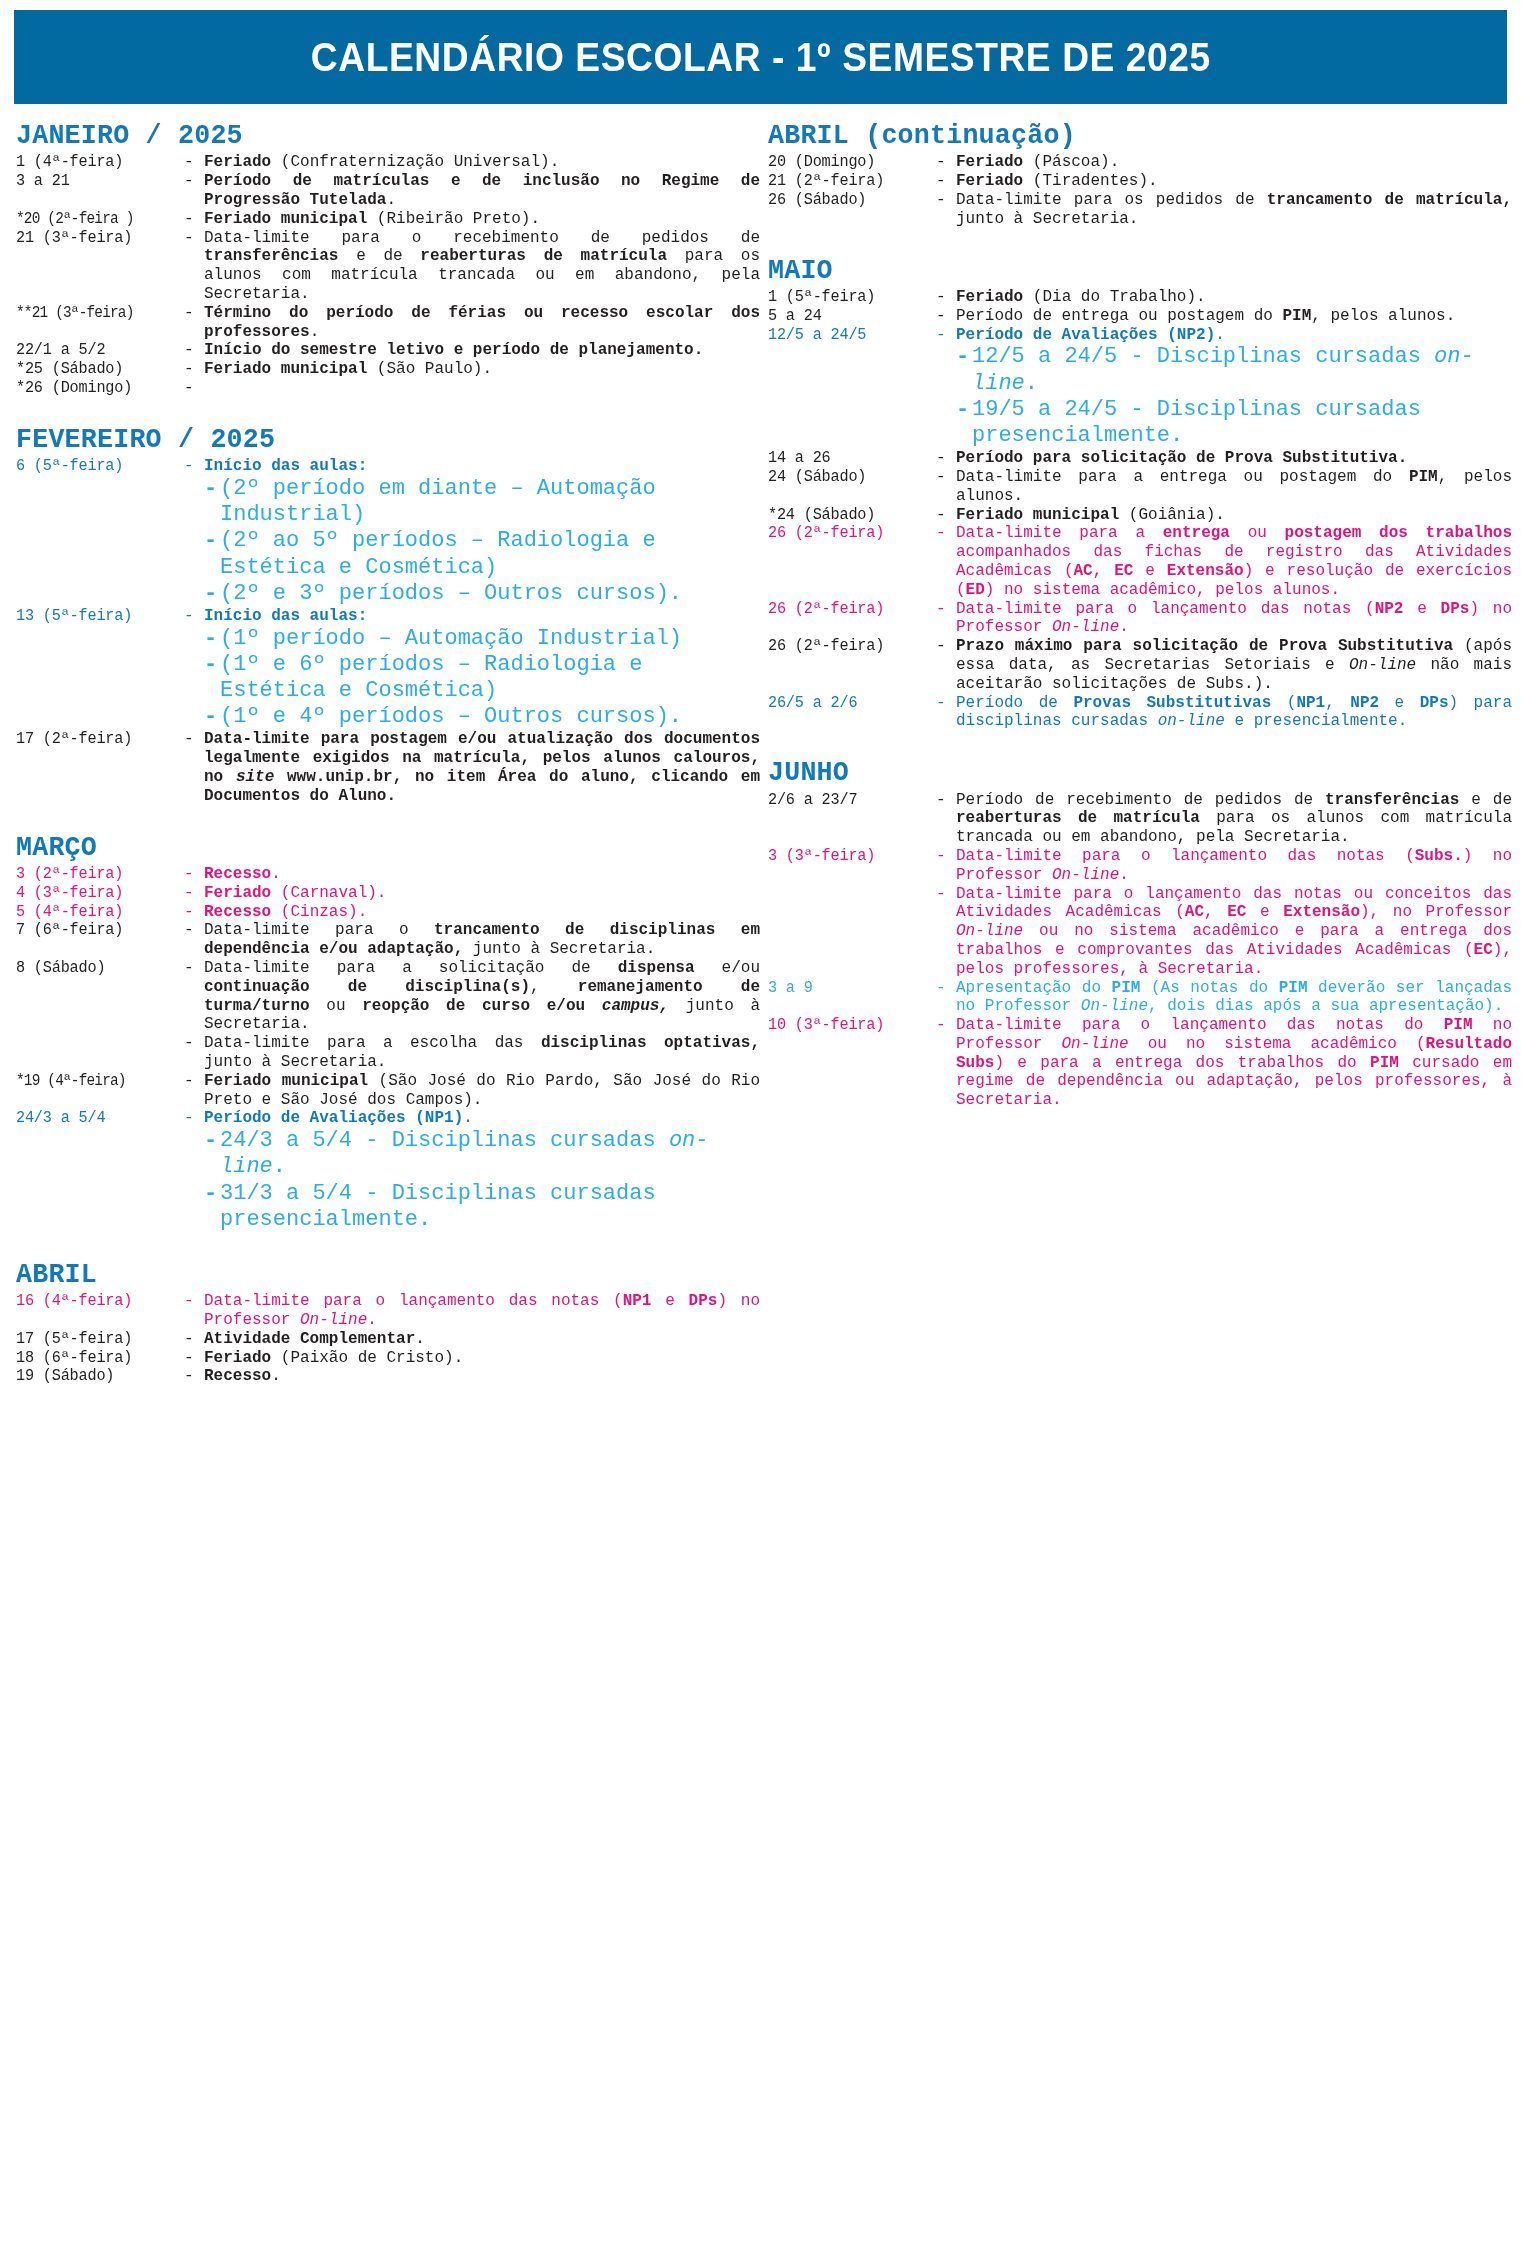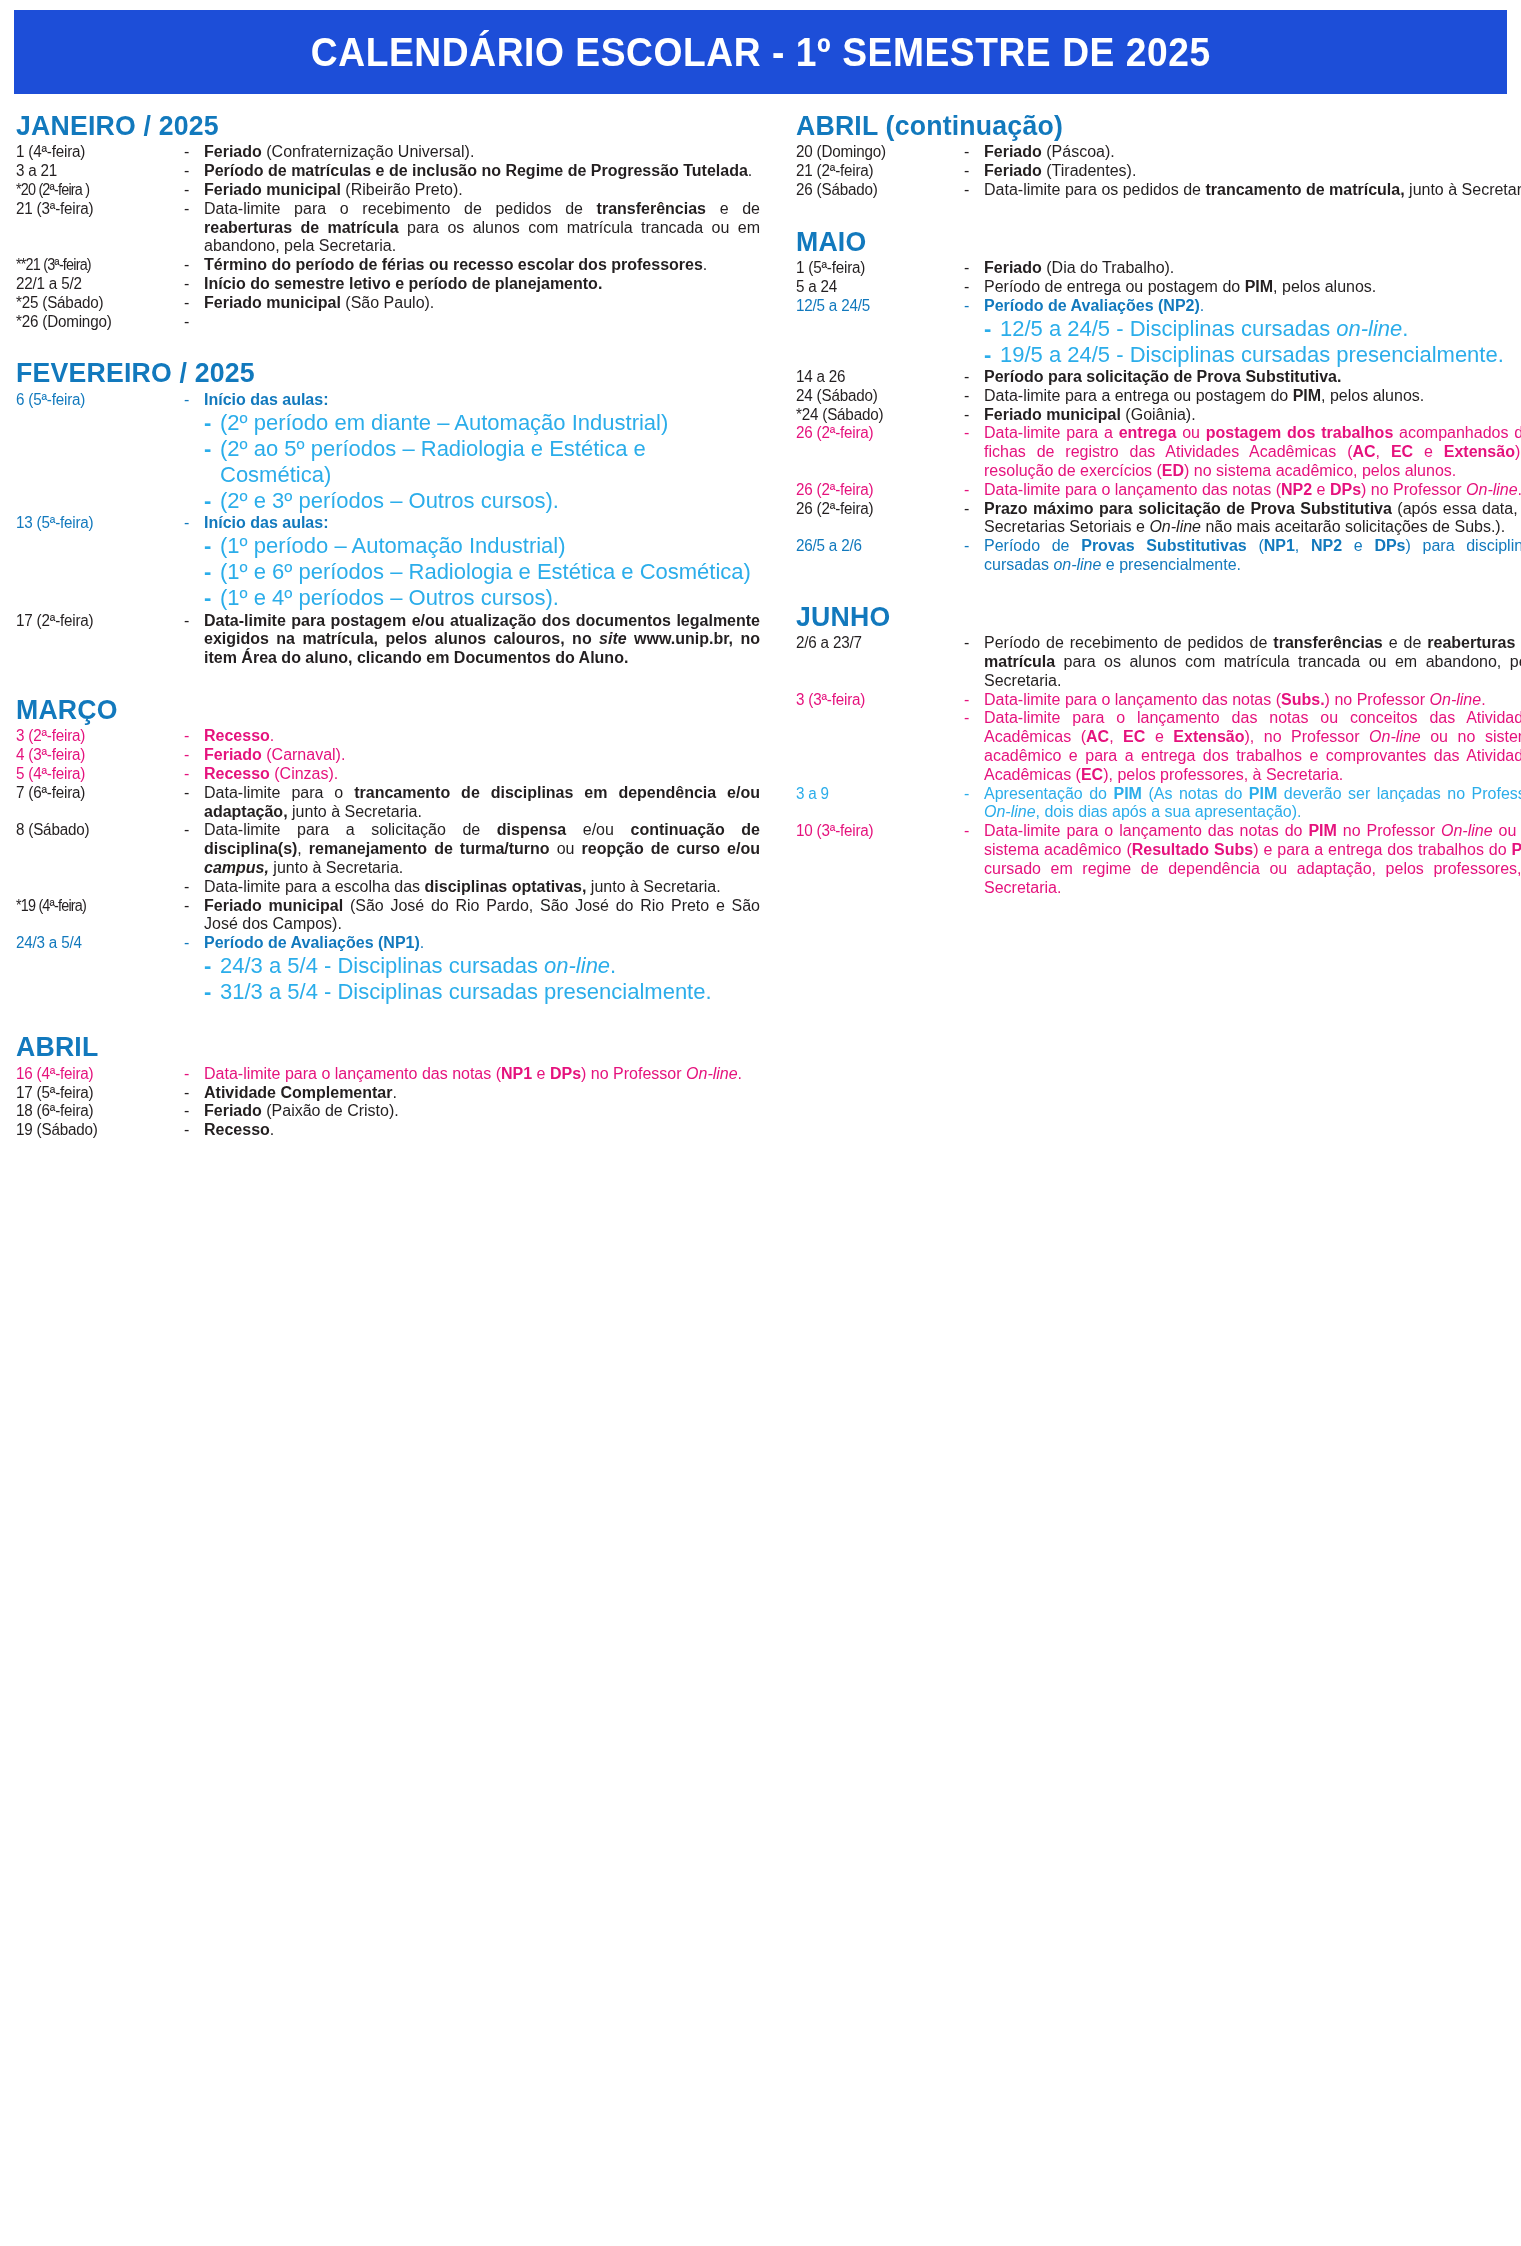--- a/index.html
+++ b/index.html
@@ -13,44 +13,45 @@
   }
   .page{
     width:1521px;
     min-height:2246px;
     box-sizing:border-box;
     padding:0 0 14px 0;
     position:relative;
   }
   
   .titlebar{
-    background:#1d4ed8;
-    height:84px;
+    background:#0369a1;
+    height:94px;
     margin:10px 14px 0 14px;
     display:flex;
     align-items:center;
     justify-content:center;
   }
   .titlebar h1{
     margin:0;
     color:#ffffff;
     font-size:40px;
     font-weight:bold;
     letter-spacing:0.6px;
     font-family:"Liberation Sans", sans-serif;
     transform:scaleX(0.93);
     white-space:nowrap;
   }
   
   .columns{
     display:flex;
-    gap:36px;
+    gap:8px;
     padding:16px 16px 0 16px;
     box-sizing:border-box;
     align-items:flex-start;
+    font-family:Liberation Mono, monospace;
   }
   .col{
     width:744px;
     flex:0 0 744px;
   }
   
   .month{
     color:#1279bd;
     font-size:27.5px;
     font-weight:bold;

